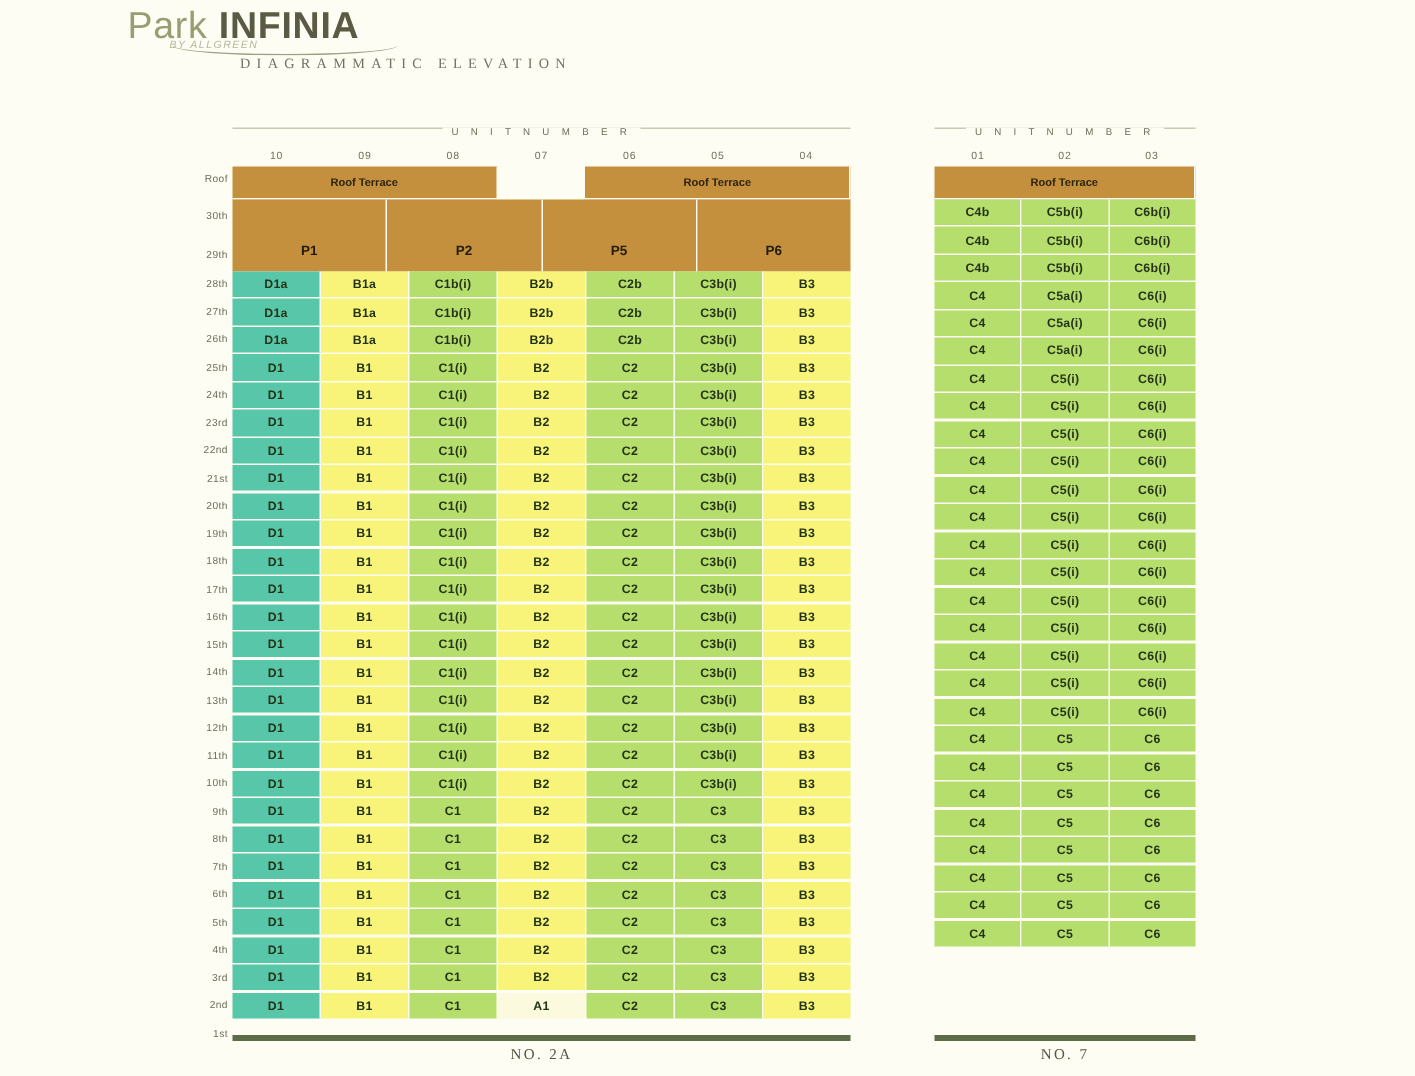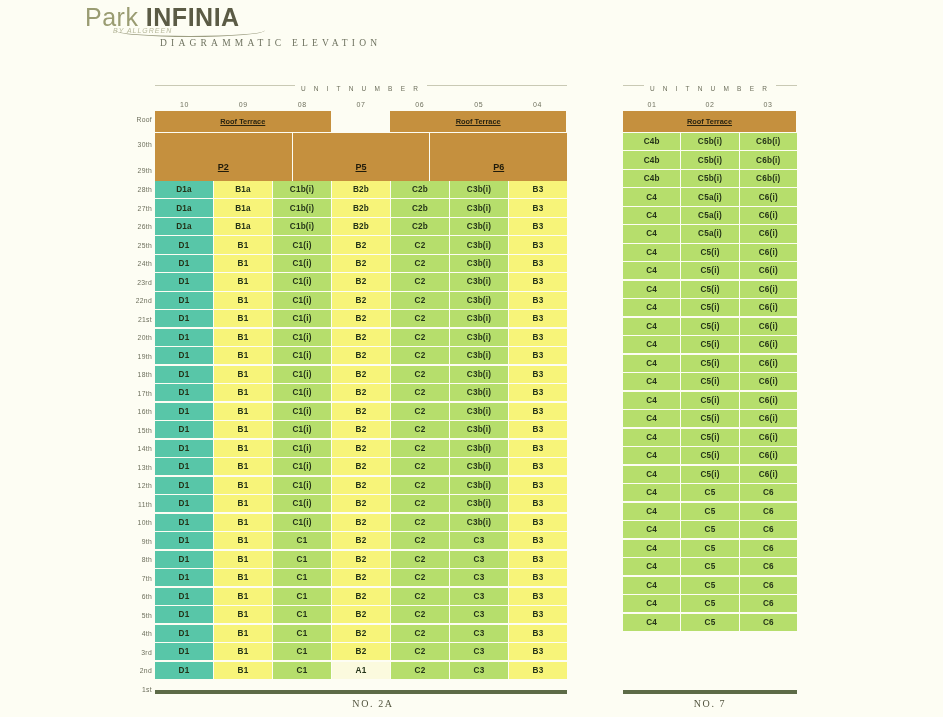--- a/index.html
+++ b/index.html
@@ -65,21 +65,21 @@
     border-right:1.2px solid #fdfdf3;
     box-sizing:border-box;
     letter-spacing:.2px;
   }
   .cell:last-child{border-right:none;}
   .row-sep{height:1.4px;background:#fdfdf3;}
   
   .c-teal{background:#58c6a8;}
   .c-yellow{background:#f7f479;}
   .c-green{background:#b6de6c;}
-  .c-brown{background:#c5903e;color:#1d1a0c;text-decoration:underline;}
+  .c-brown{background:#c5903e;color:#1d1a0c;}
   .c-blank{background:#fdfdf3;}
   .c-cream{background:#fbfade;}
   
   .roof-row{display:flex;height:22px;}
   .roof-seg{
     display:flex;align-items:center;justify-content:center;
     font-size:7.4px;font-weight:bold;color:#2a2410;
     box-sizing:border-box;
   }
   .ph-row{display:flex;height:48px;}
@@ -97,21 +97,21 @@
     font-size:6.8px;color:#6d6f5c;letter-spacing:.3px;
   }
   
   .footer-bar{position:absolute;height:4px;background:#5d6b47;}
   .footer-text{
     position:absolute;text-align:center;
     font-size:10px;letter-spacing:1.6px;color:#53553f;
     font-family:"Liberation Serif", serif;
   }
   #bar-left{left:155px;top:690px;width:412px;}
-  #txt-left{left:167px;top:698px;width:412px;}
+  #txt-left{left:155px;top:698px;width:412px;}
   #bar-right{left:623px;top:690px;width:174px;}
   #txt-right{left:623px;top:698px;width:174px;}
 </style>
 </head>
 <body>
 
 <div id="brand">
   <div class="logo-text">
     <span class="pk">Park</span>
     <span class="inf">INFINIA</span>
@@ -165,20 +165,21 @@
       <div class="unit-cell">06</div>
       <div class="unit-cell">05</div>
       <div class="unit-cell">04</div>
     </div>
     <div class="roof-row">
       <div class="roof-seg c-brown" style="width: 176.571px; border-right: 1.2px solid rgb(253, 253, 243); border-bottom: 1.2px solid rgb(253, 253, 243);">Roof Terrace</div>
       <div class="roof-seg c-blank" style="width: 58.8571px;"></div>
       <div class="roof-seg c-brown" style="width: 176.571px; border-right: 1.2px solid rgb(253, 253, 243); border-bottom: 1.2px solid rgb(253, 253, 243);">Roof Terrace</div>
     </div>
     <div class="ph-row">
+      <div class="ph-cell c-brown">P1</div>
       <div class="ph-cell c-brown">P2</div>
       <div class="ph-cell c-brown">P5</div>
       <div class="ph-cell c-brown">P6</div>
     </div>
     <div class="grid">
       <div class="grid-row" style="height: 17.1px;">
         <div class="cell c-teal">D1a</div>
         <div class="cell c-yellow">B1a</div>
         <div class="cell c-green">C1b(i)</div>
         <div class="cell c-yellow">B2b</div>

